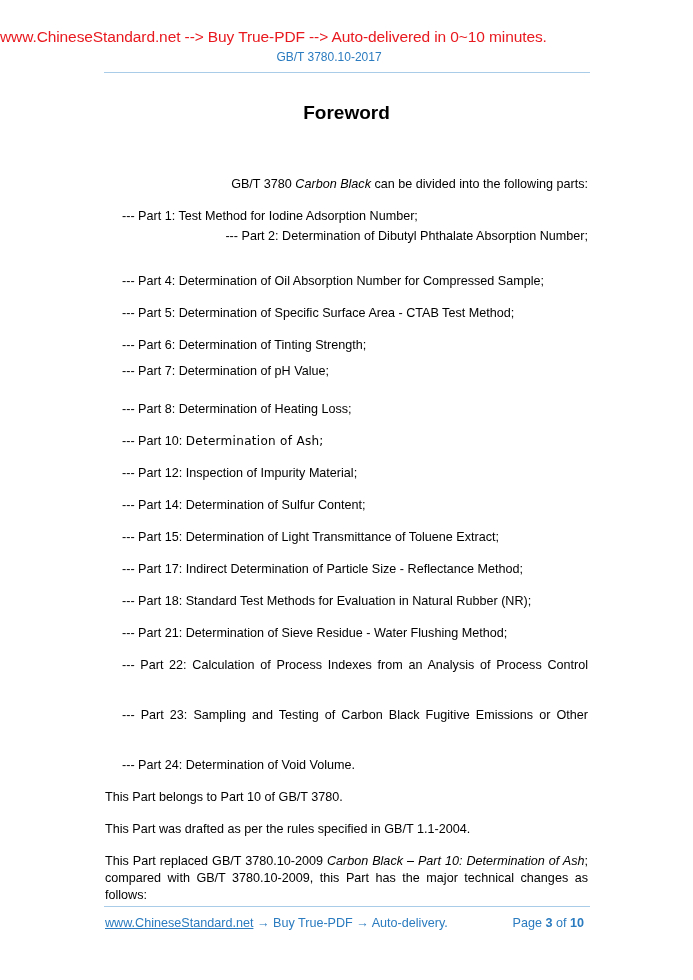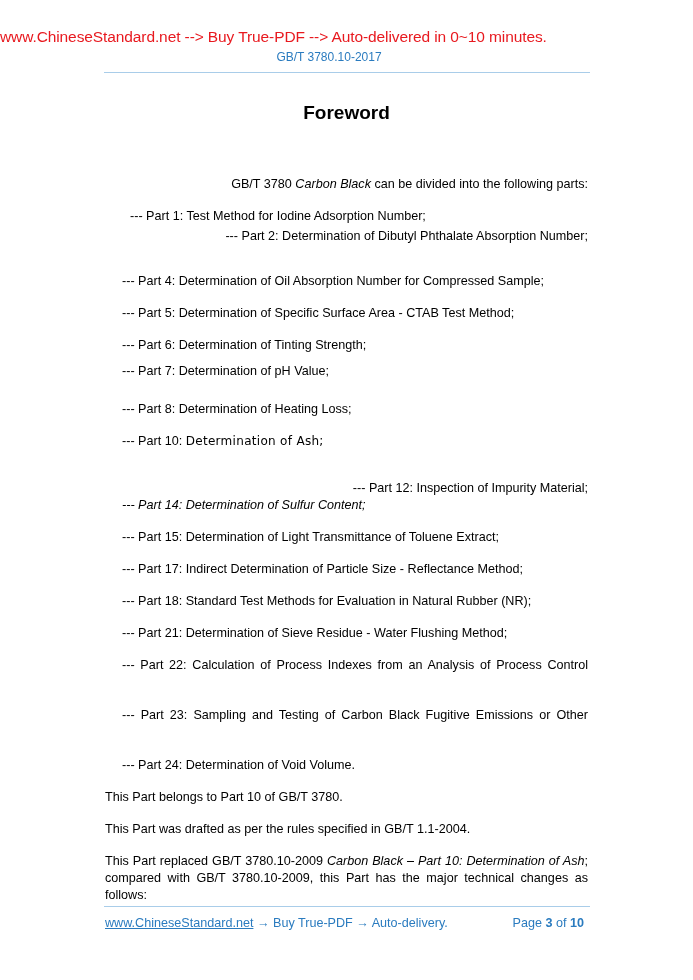--- a/index.html
+++ b/index.html
@@ -29,30 +29,30 @@
 <body>
 
 <div class="hdr-promo">www.ChineseStandard.net --&gt; Buy True-PDF --&gt; Auto-delivered in 0~10 minutes.</div>
 <div class="hdr-std">GB/T 3780.10-2017</div>
 <div class="hdr-rule"></div>
 
 <div class="title">Foreword</div>
 
 <div class="p" style="top:176px;text-align:right;"><span>GB/T 3780 </span><i>Carbon Black</i><span> can be divided into the following parts:</span></div>
 
-<div class="li" style="top:208px;margin-left:8px;">--- Part 1: Test Method for Iodine Adsorption Number;</div>
+<div class="li" style="top:208px;">--- Part 1: Test Method for Iodine Adsorption Number;</div>
 <div class="li" style="top:228px;text-align:right;">--- Part 2: Determination of Dibutyl Phthalate Absorption Number;</div>
 <div class="li" style="top:273px;">--- Part 4: Determination of Oil Absorption Number for Compressed Sample;</div>
 <div class="li" style="top:305px;">--- Part 5: Determination of Specific Surface Area - CTAB Test Method;</div>
 <div class="li" style="top:337px;">--- Part 6: Determination of Tinting Strength;</div>
 <div class="li" style="top:363px;">--- Part 7: Determination of pH Value;</div>
 <div class="li" style="top:401px;">--- Part 8: Determination of Heating Loss;</div>
 <div class="li" style="top:433px;"><span>--- Part 10: </span><span class="mono">Determination of Ash;</span></div>
-<div class="li" style="top:480px;text-align:right;">--- Part 12: Inspection of Impurity Material;</div>
-<div class="li" style="top:497px;font-style:italic;">--- Part 14: Determination of Sulfur Content;</div>
+<div class="li" style="top:465px;">--- Part 12: Inspection of Impurity Material;</div>
+<div class="li" style="top:497px;">--- Part 14: Determination of Sulfur Content;</div>
 <div class="li" style="top:529px;">--- Part 15: Determination of Light Transmittance of Toluene Extract;</div>
 <div class="li" style="top:561px;">--- Part 17: Indirect Determination of Particle Size - Reflectance Method;</div>
 <div class="li" style="top:593px;">--- Part 18: Standard Test Methods for Evaluation in Natural Rubber (NR);</div>
 <div class="li" style="top:625px;">--- Part 21: Determination of Sieve Residue - Water Flushing Method;</div>
 
 <div class="li wrap" style="top:657px;">
   <span class="just" style="display:block;text-align-last:justify;">--- Part 22: Calculation of Process Indexes from an Analysis of Process Control</span>
 </div>
 <div class="li wrap" style="top:707px;">
   <span class="just" style="display:block;text-align-last:justify;">--- Part 23: Sampling and Testing of Carbon Black Fugitive Emissions or Other</span>

